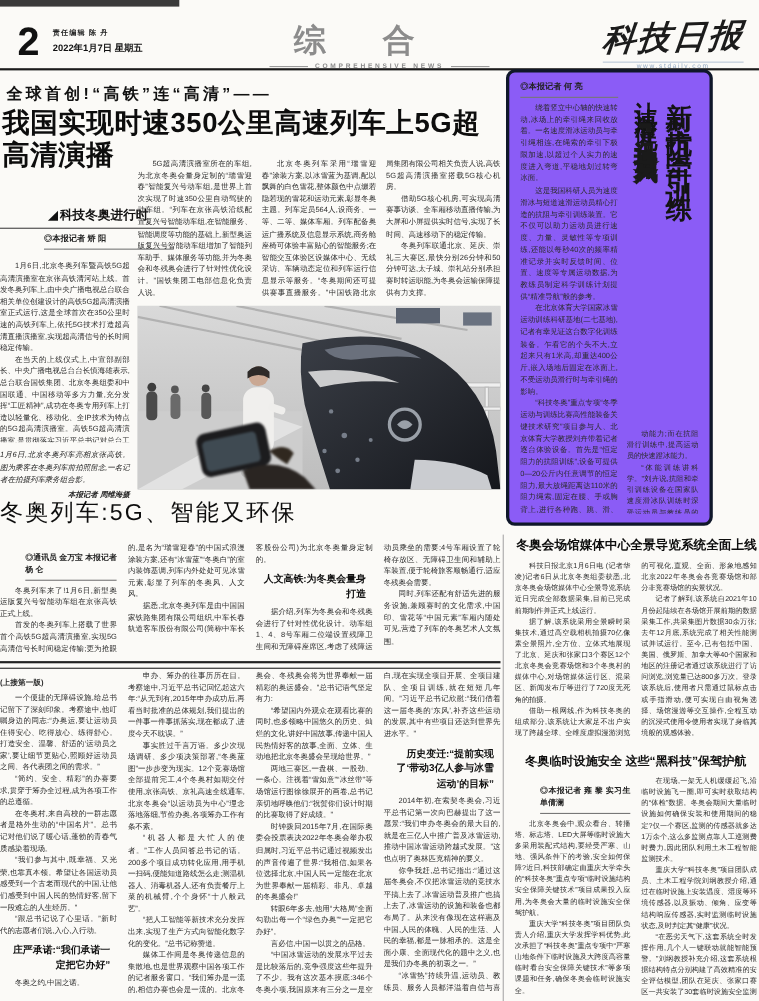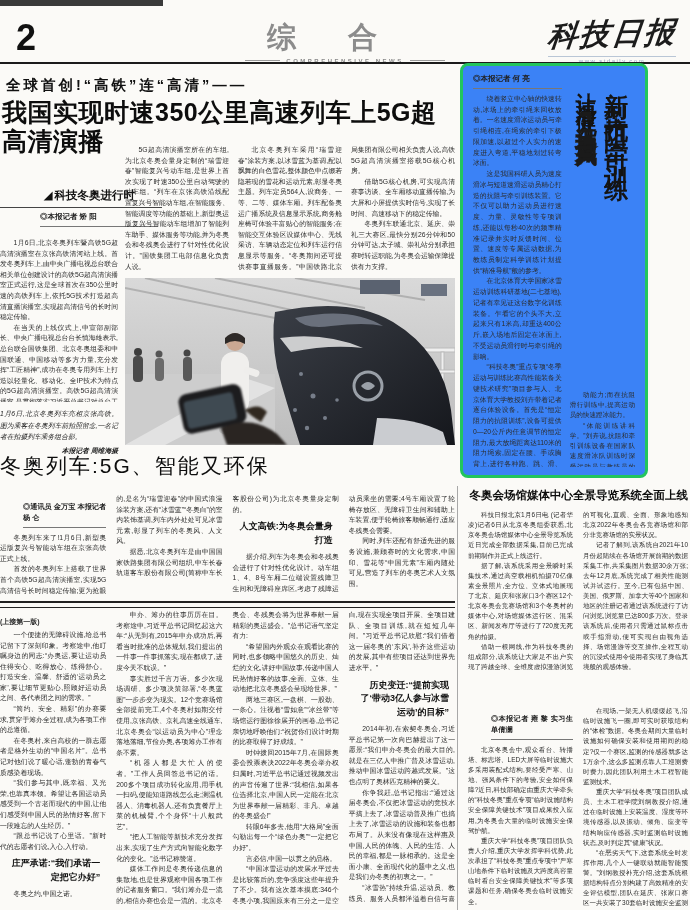--- a/index.html
+++ b/index.html
@@ -42,22 +42,22 @@
   
   .photo{left:125px;top:278px;width:330px;height:167px;background:#cfcfcf;overflow:hidden;}
   
   .train-h{left:0px;top:452px;width:340px;font-size:21px;font-weight:400;color:#0d0d0d;letter-spacing:2px;}
   .train-cols{left:0px;top:494px;width:455px;height:104px;column-count:4;column-gap:10px;column-fill:auto;}
   .divider{left:0;top:601px;width:455px;height:4px;border-top:2px solid #222;border-bottom:1px solid #222;}
   
   .cont-cols{left:0px;top:610px;width:455px;height:300px;column-count:4;column-gap:10px;column-fill:auto;}
   
   .vline{left:457px;top:486px;width:1px;height:424px;background:#a8a8a8;}
-  .bluebox{left:460px;top:63px;width:188px;height:415px;border:3px solid #22c55e;border-radius:8px;
-           background:#3b82f6;box-sizing:border-box;padding:8px 10px;}
+  .bluebox{left:460px;top:63px;width:188px;height:415px;border:3px solid #0f172a;border-radius:8px;
+           background:#8b5cf6;box-sizing:border-box;padding:8px 10px;}
   .bb-inner{display:flex;gap:8px;height:100%;}
   .bb-left{width:114px;display:flex;flex-direction:column;}
   .bb-text{font-size:6.8px;line-height:1.58;text-align:justify;overflow:hidden;flex:1;}
   .bb-right{width:84px;display:flex;flex-direction:column;align-items:center;}
   .vhead{writing-mode:vertical-rl;text-orientation:upright;height:316px;color:#141414;}
   .vh1{display:block;font-size:24px;font-weight:900;letter-spacing:12px;}
   .vh2{display:block;font-size:21px;font-weight:900;letter-spacing:6px;margin-top:2px;}
   .hollow{color:#fff;-webkit-text-stroke:1.2px #1a1a1a;text-shadow:0 0 1px #333;}
   .bb-tail{font-size:6.6px;line-height:1.55;text-align:justify;overflow:hidden;height:78px;margin-top:4px;}
   .media-h{left:468px;top:488px;width:220px;font-size:11.5px;font-weight:900;text-align:right;color:#0d0d0d;}
@@ -65,20 +65,24 @@
   .safety-h{left:468px;top:684px;width:220px;font-size:11px;font-weight:900;text-align:center;color:#0d0d0d;}
   .safety-cols{left:468px;top:706px;width:220px;height:204px;column-count:2;column-gap:10px;column-fill:auto;font-size:6.5px;}
 </style>
 </head>
 <body>
 
 <div class="page">
 
   <div class="abs topbar"></div>
   <div class="abs pageno">2</div>
+  <div class="abs ed-stack">
+    <div class="ed">责任编辑 陈 丹</div>
+    <div class="dt">2022年1月7日 星期五</div>
+  </div>
   <div class="abs sec-wrap">
     <div class="sec-cn">综 合</div>
     <div class="sec-en">
       <i></i>
       <b>COMPREHENSIVE NEWS</b>
       <i></i>
     </div>
   </div>
   <div class="abs masthead">
     <div class="mh-cn">科技日报</div>
@@ -243,20 +247,21 @@
   </div>
 
   <div class="abs media-h">冬奥会场馆媒体中心全景导览系统全面上线</div>
   <div class="abs media-cols txtcol">
       <p class="para">科技日报北京1月6日电 (记者华凌)记者6日从北京冬奥组委获悉,北京冬奥会场馆媒体中心全景导览系统近日完成全部数据采集,目前已完成前期制作并正式上线运行。</p>
       <p class="para">据了解,该系统采用全景瞬时采集技术,通过高空载相机拍摄70亿像素全景照片,全方位、立体式地展现了北京、延庆和张家口3个赛区12个北京冬奥会竞赛场馆和3个冬奥村的媒体中心,对场馆媒体运行区、混采区、新闻发布厅等进行了720度无死角的拍摄。</p>
       <p class="para">借助一根网线,作为科技冬奥的组成部分,该系统让大家足不出户实现了跨越全球、全维度虚拟漫游浏览的可视化,直观、全面、形象地感知北京2022年冬奥会各竞赛场馆和部分非竞赛场馆的实景状况。</p>
       <p class="para">记者了解到,该系统自2021年10月份起陆续在各场馆开展前期的数据采集工作,共采集图片数据30余万张;去年12月底,系统完成了相关性能测试并试运行。至今,已有包括中国、美国、俄罗斯、加拿大等40个国家和地区的注册记者通过该系统进行了访问浏览,浏览量已达800多万次。登录该系统后,使用者只需通过鼠标点击或手指滑动,便可实现自由视角选择、场馆漫游等交互操作,全程互动的沉浸式使用令使用者实现了身临其境般的观感体验。</p>
     </div>
 
+  <div class="abs safety-h">冬奥临时设施安全 这些“黑科技”保驾护航</div>
   <div class="abs safety-cols txtcol">
       <p class="bylinef">◎本报记者 雍 黎 实习生 单倩澜</p>
       <p class="para">北京冬奥会中,观众看台、转播塔、标志塔、LED大屏等临时设施大多采用装配式结构,要经受严寒、山地、强风条件下的考验,安全如何保障?近日,科技部确定由重庆大学牵头的“科技冬奥”重点专项“临时设施结构安全保障关键技术”项目成果投入应用,为冬奥会大量的临时设施安全保驾护航。</p>
       <p class="para">重庆大学“科技冬奥”项目团队负责人介绍,重庆大学发挥学科优势,此次承担了“科技冬奥”重点专项中“严寒山地条件下临时设施及大跨度高容量临时看台安全保障关键技术”等多项课题和任务,确保冬奥会临时设施安全。</p>
       <p class="para">在现场,一架无人机缓缓起飞,沿临时设施飞一圈,即可实时获取结构的“体检”数据。冬奥会期间大量临时设施如何确保安装和使用期间的稳定?仅一个赛区,监测的传感器就多达1万余个,这么多监测点靠人工巡测费时费力,因此团队利用土木工程智能监测技术。</p>
       <p class="para">重庆大学“科技冬奥”项目团队成员、土木工程学院刘纲教授介绍,通过在临时设施上安装温度、湿度等环境传感器,以及振动、倾角、应变等结构响应传感器,实时监测临时设施状态,及时判定其“健康”状况。</p>
       <p class="para">“在恶劣天气下,这套系统全时发挥作用,几个人一键联动就能智能预警。”刘纲教授补充介绍,这套系统根据结构特点分别构建了高效精准的安全评估模型,团队在延庆、张家口赛区一共安装了30套临时设施安全监测系统,所有监测数据都会实时传输至后台,提醒相关运维人员对临时设施进行及时维护。</p>
     </div>
 
 </div>

